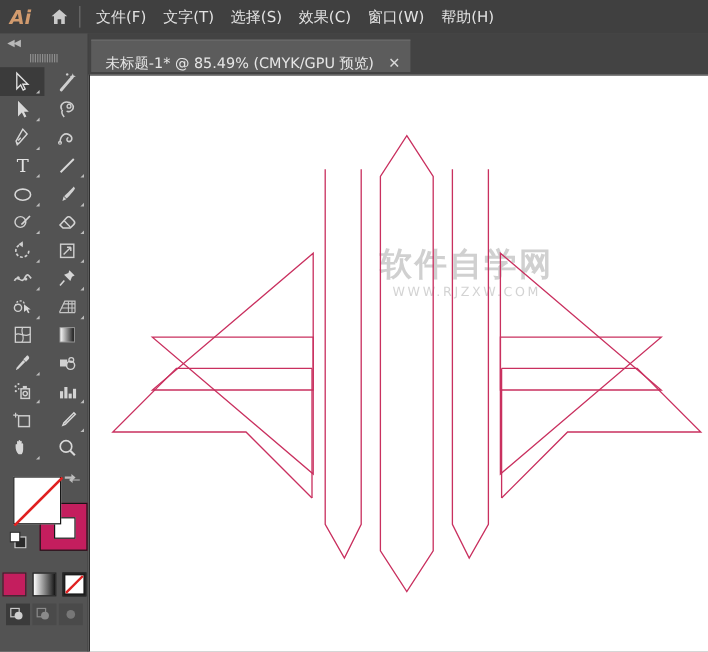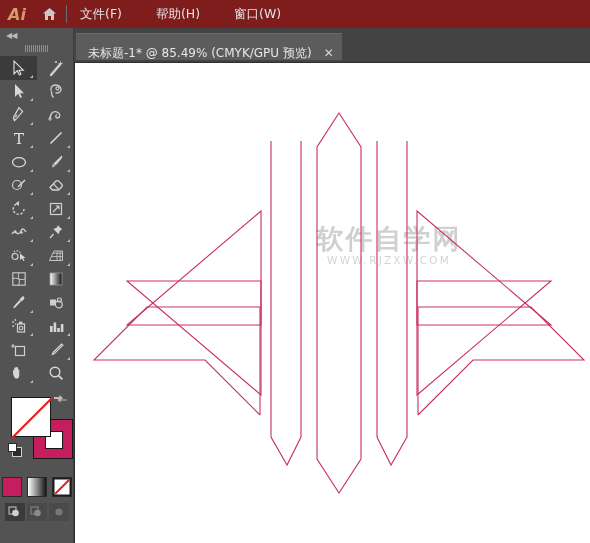--- a/index.html
+++ b/index.html
@@ -8,21 +8,21 @@
   body {
     font-family:"Liberation Sans","DejaVu Sans",sans-serif;
     background:#535353;
     color:#d6d6d6;
     -webkit-font-smoothing:antialiased;
   }
 
   
   #menubar {
     position:absolute; left:0; top:0; width:590px; height:28px;
-    background:#7f1d1d;
+    background:#404040;
     display:flex; align-items:center;
   }
   #ai-logo {
     width:34px; height:28px;
     display:flex; align-items:center; justify-content:center;
     font-size:16px; font-weight:bold; font-style:italic;
     color:#d29b6e; letter-spacing:0px;
     font-family:"DejaVu Sans",sans-serif;
   }
   #home-btn {
@@ -151,46 +151,48 @@
 
   
   #watermark {
     position:absolute; left:224px; top:146px;
     width:180px; text-align:center;
     pointer-events:none;
   }
   #wm-main {
     font-size:27px; font-weight:bold; letter-spacing:2px;
     color:rgba(150,150,150,0.45);
-    font-family:Liberation Sans, sans-serif;
+    font-family:Liberation Mono, monospace;
     line-height:1.05;
-    margin-top:16px;
   }
   #wm-sub {
     font-size:10.5px; letter-spacing:2.2px;
     color:rgba(150,150,150,0.42);
     font-family:"DejaVu Sans",sans-serif;
     margin-top:1px;
   }
 </style>
 </head>
 <body>
 
 <div id="menubar">
   <div id="ai-logo">Ai</div>
   <div id="home-btn">
     <svg width="15" height="14" viewBox="0 0 15 14">
       <path d="M7.5 1 L14 6.6 L12 6.6 L12 13 L9 13 L9 9 L6 9 L6 13 L3 13 L3 6.6 L1 6.6 Z" fill="#c9c9c9"></path>
     </svg>
   </div>
   <div id="menu-sep"></div>
-  <div id="menu-items" style="display: flex; align-items: flex-end; gap: 20px;">
+  <div id="menu-items" style="display: flex; align-items: flex-end;">
       <div class="menu-item">文件(F)</div>
+      <div class="menu-item">文字(T)</div>
+      <div class="menu-item">选择(S)</div>
+      <div class="menu-item">效果(C)</div>
+      <div class="menu-item">窗口(W)</div>
       <div class="menu-item">帮助(H)</div>
-      <div class="menu-item">窗口(W)</div>
     </div>
 </div>
 
 <div id="tabbar">
   <div id="doc-tab">
     <span id="doc-tab-title">未标题-1* @ 85.49% (CMYK/GPU 预览)</span>
     <span id="doc-tab-close">✕</span>
   </div>
 </div>
 

